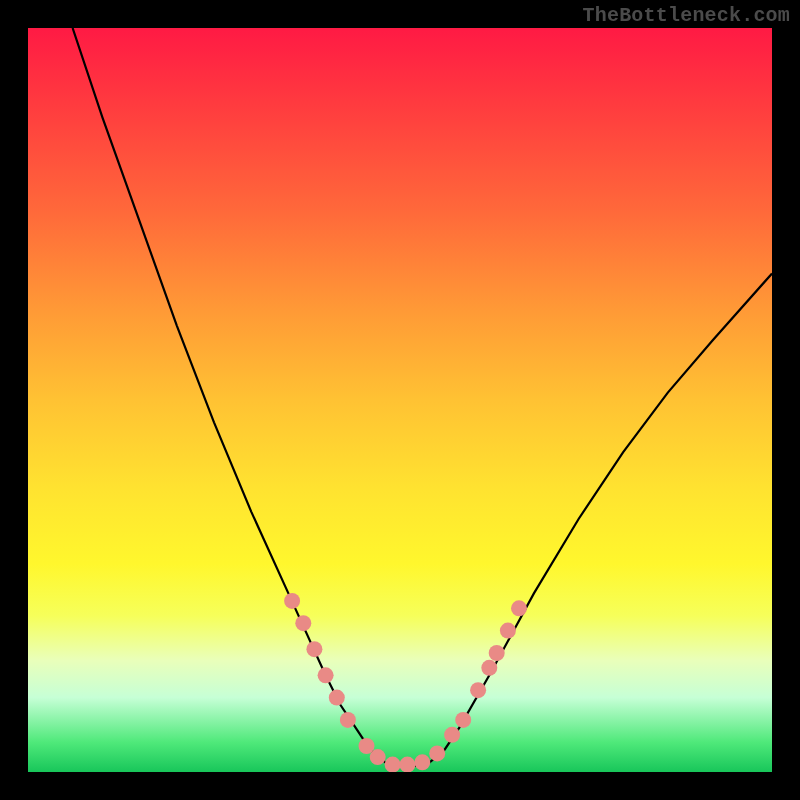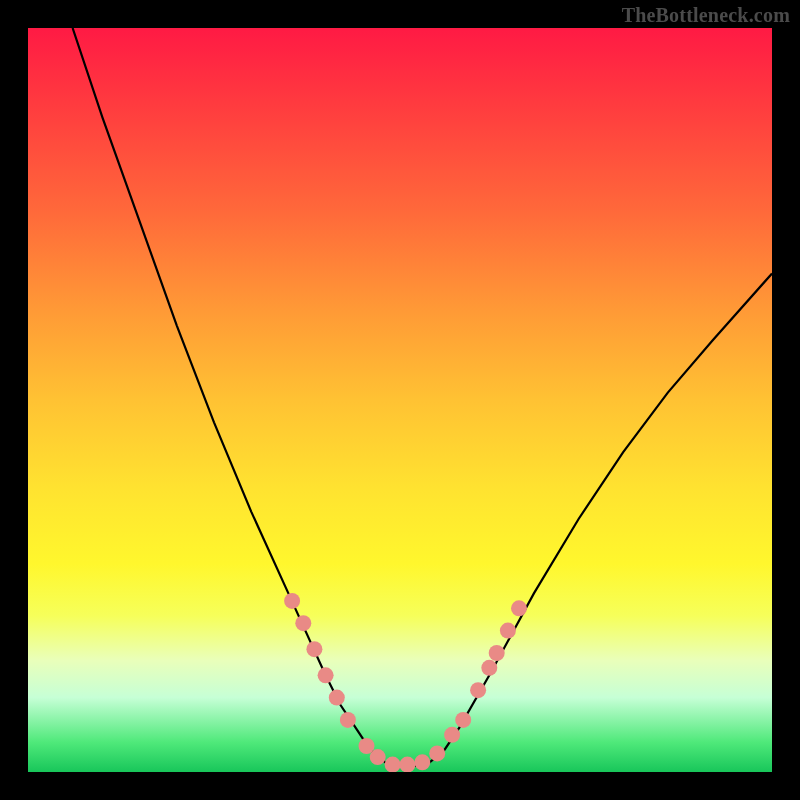--- a/index.html
+++ b/index.html
@@ -37,21 +37,21 @@
       #e9ffba 85%,
       #c6ffd6 90%,
       #4fe97a 96%,
       #18c65a 100%
     );
   }
   .watermark {
     position: absolute;
     top: 4px;
     right: 10px;
-    font-family: Liberation Serif, serif;
+    font-family: Liberation Mono, monospace;
     font-size: 20px;
     font-weight: 600;
     color: #4b4b4b;
     letter-spacing: 0.2px;
     user-select: none;
   }
   svg.curve {
     position: absolute;
     left: 0;
     top: 0;

